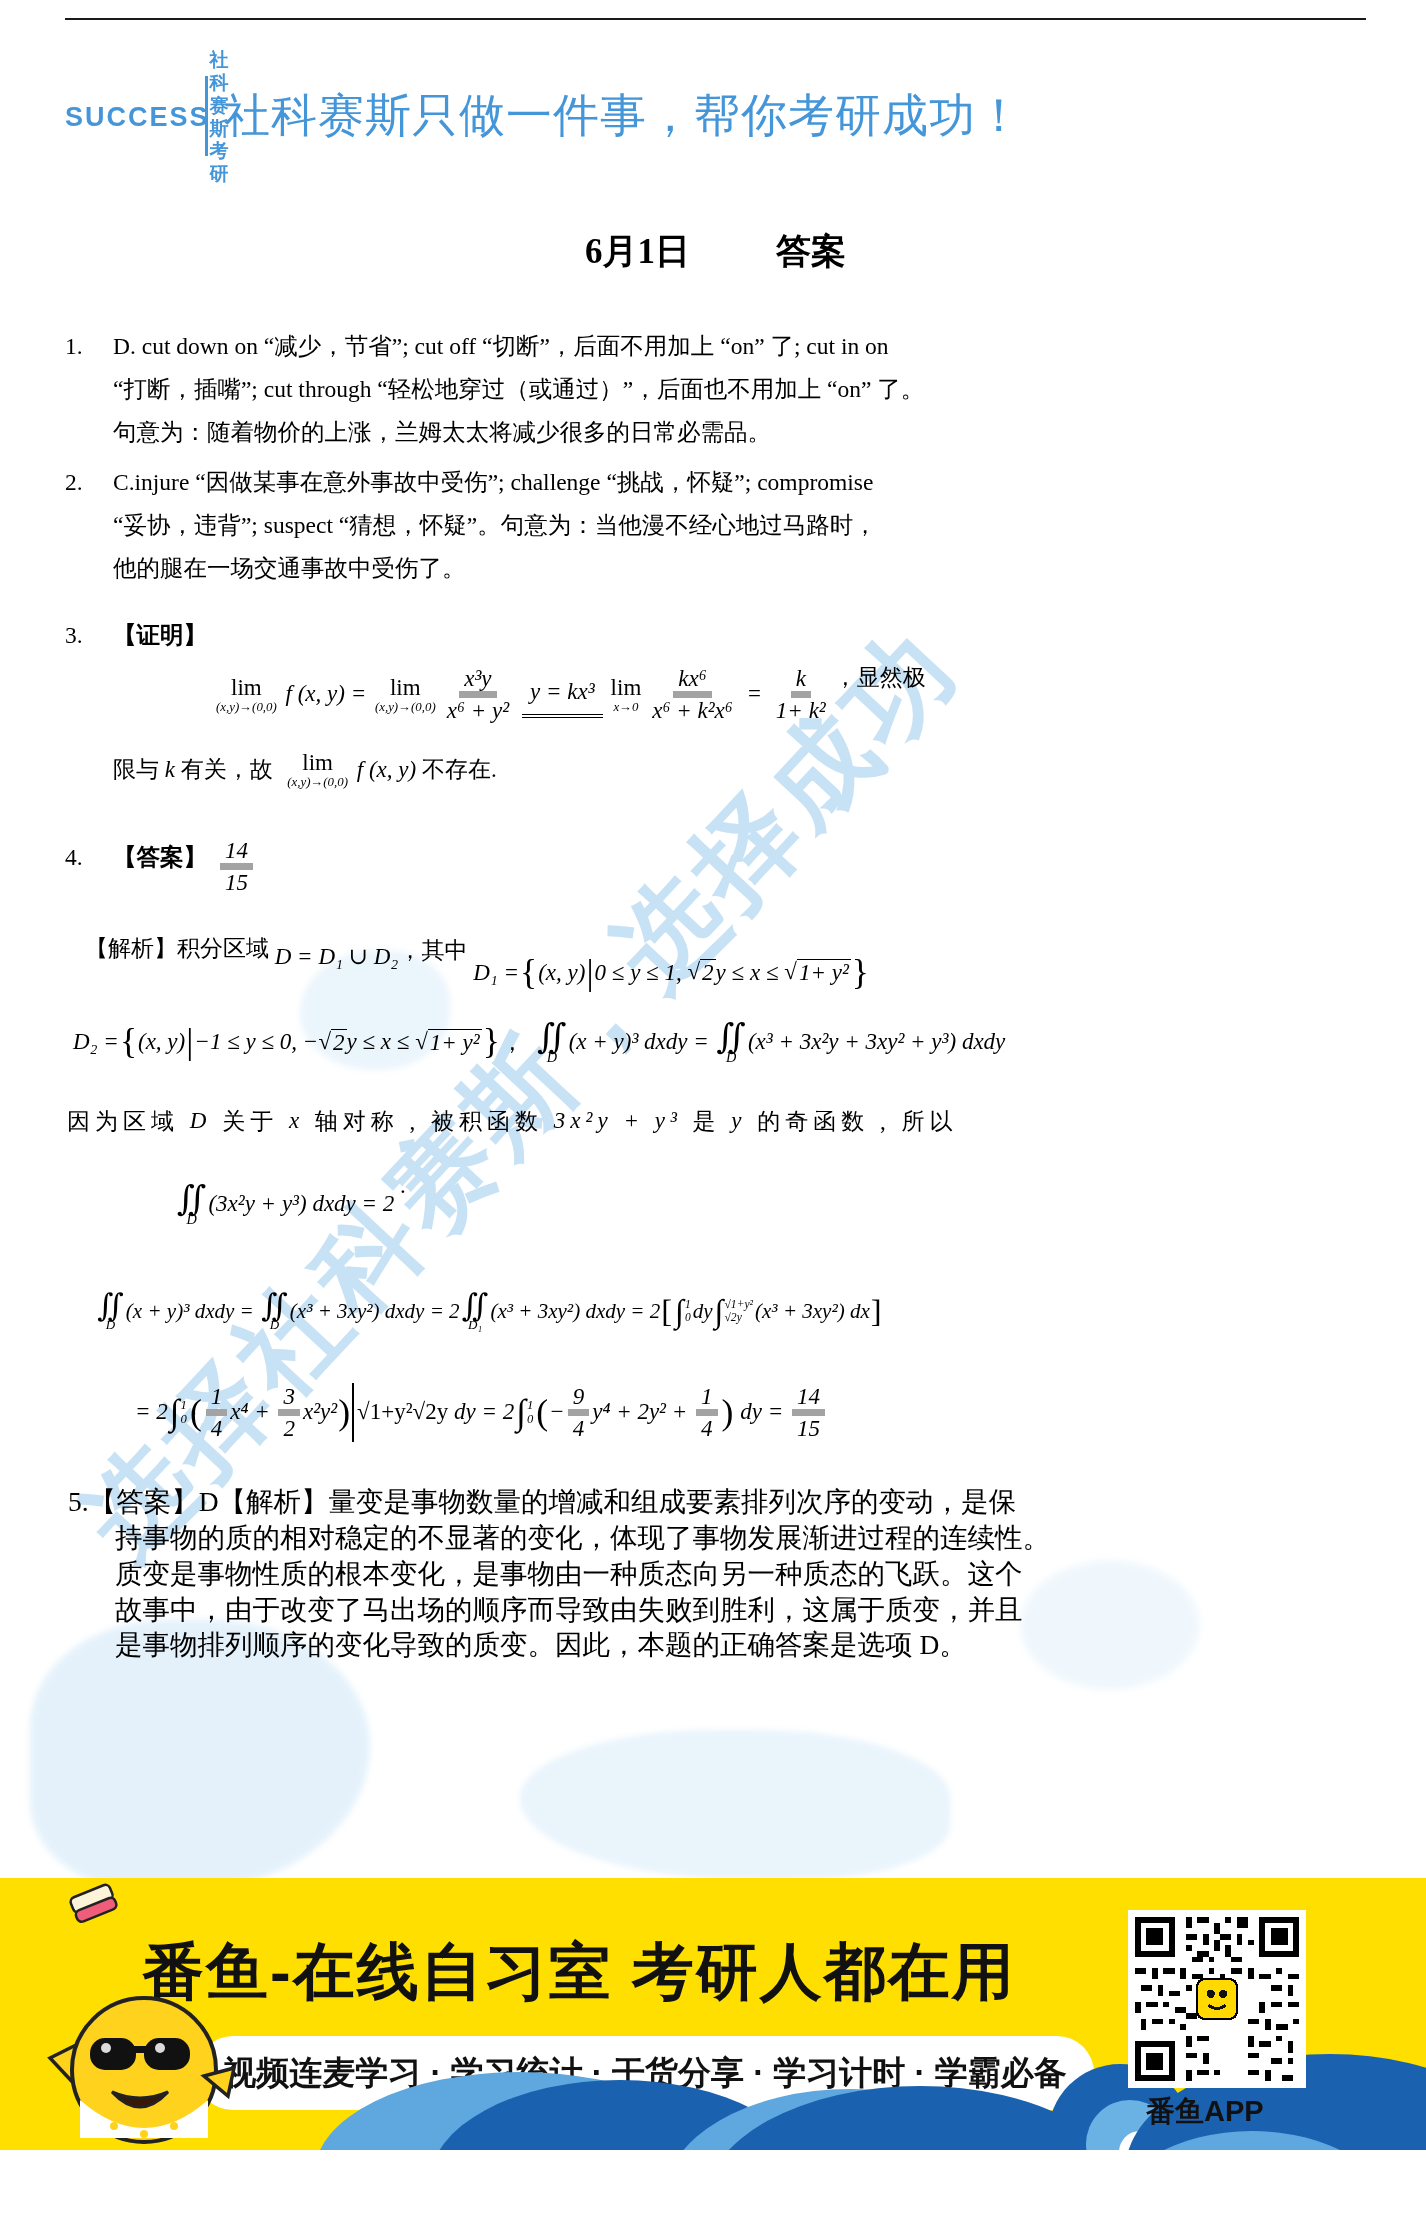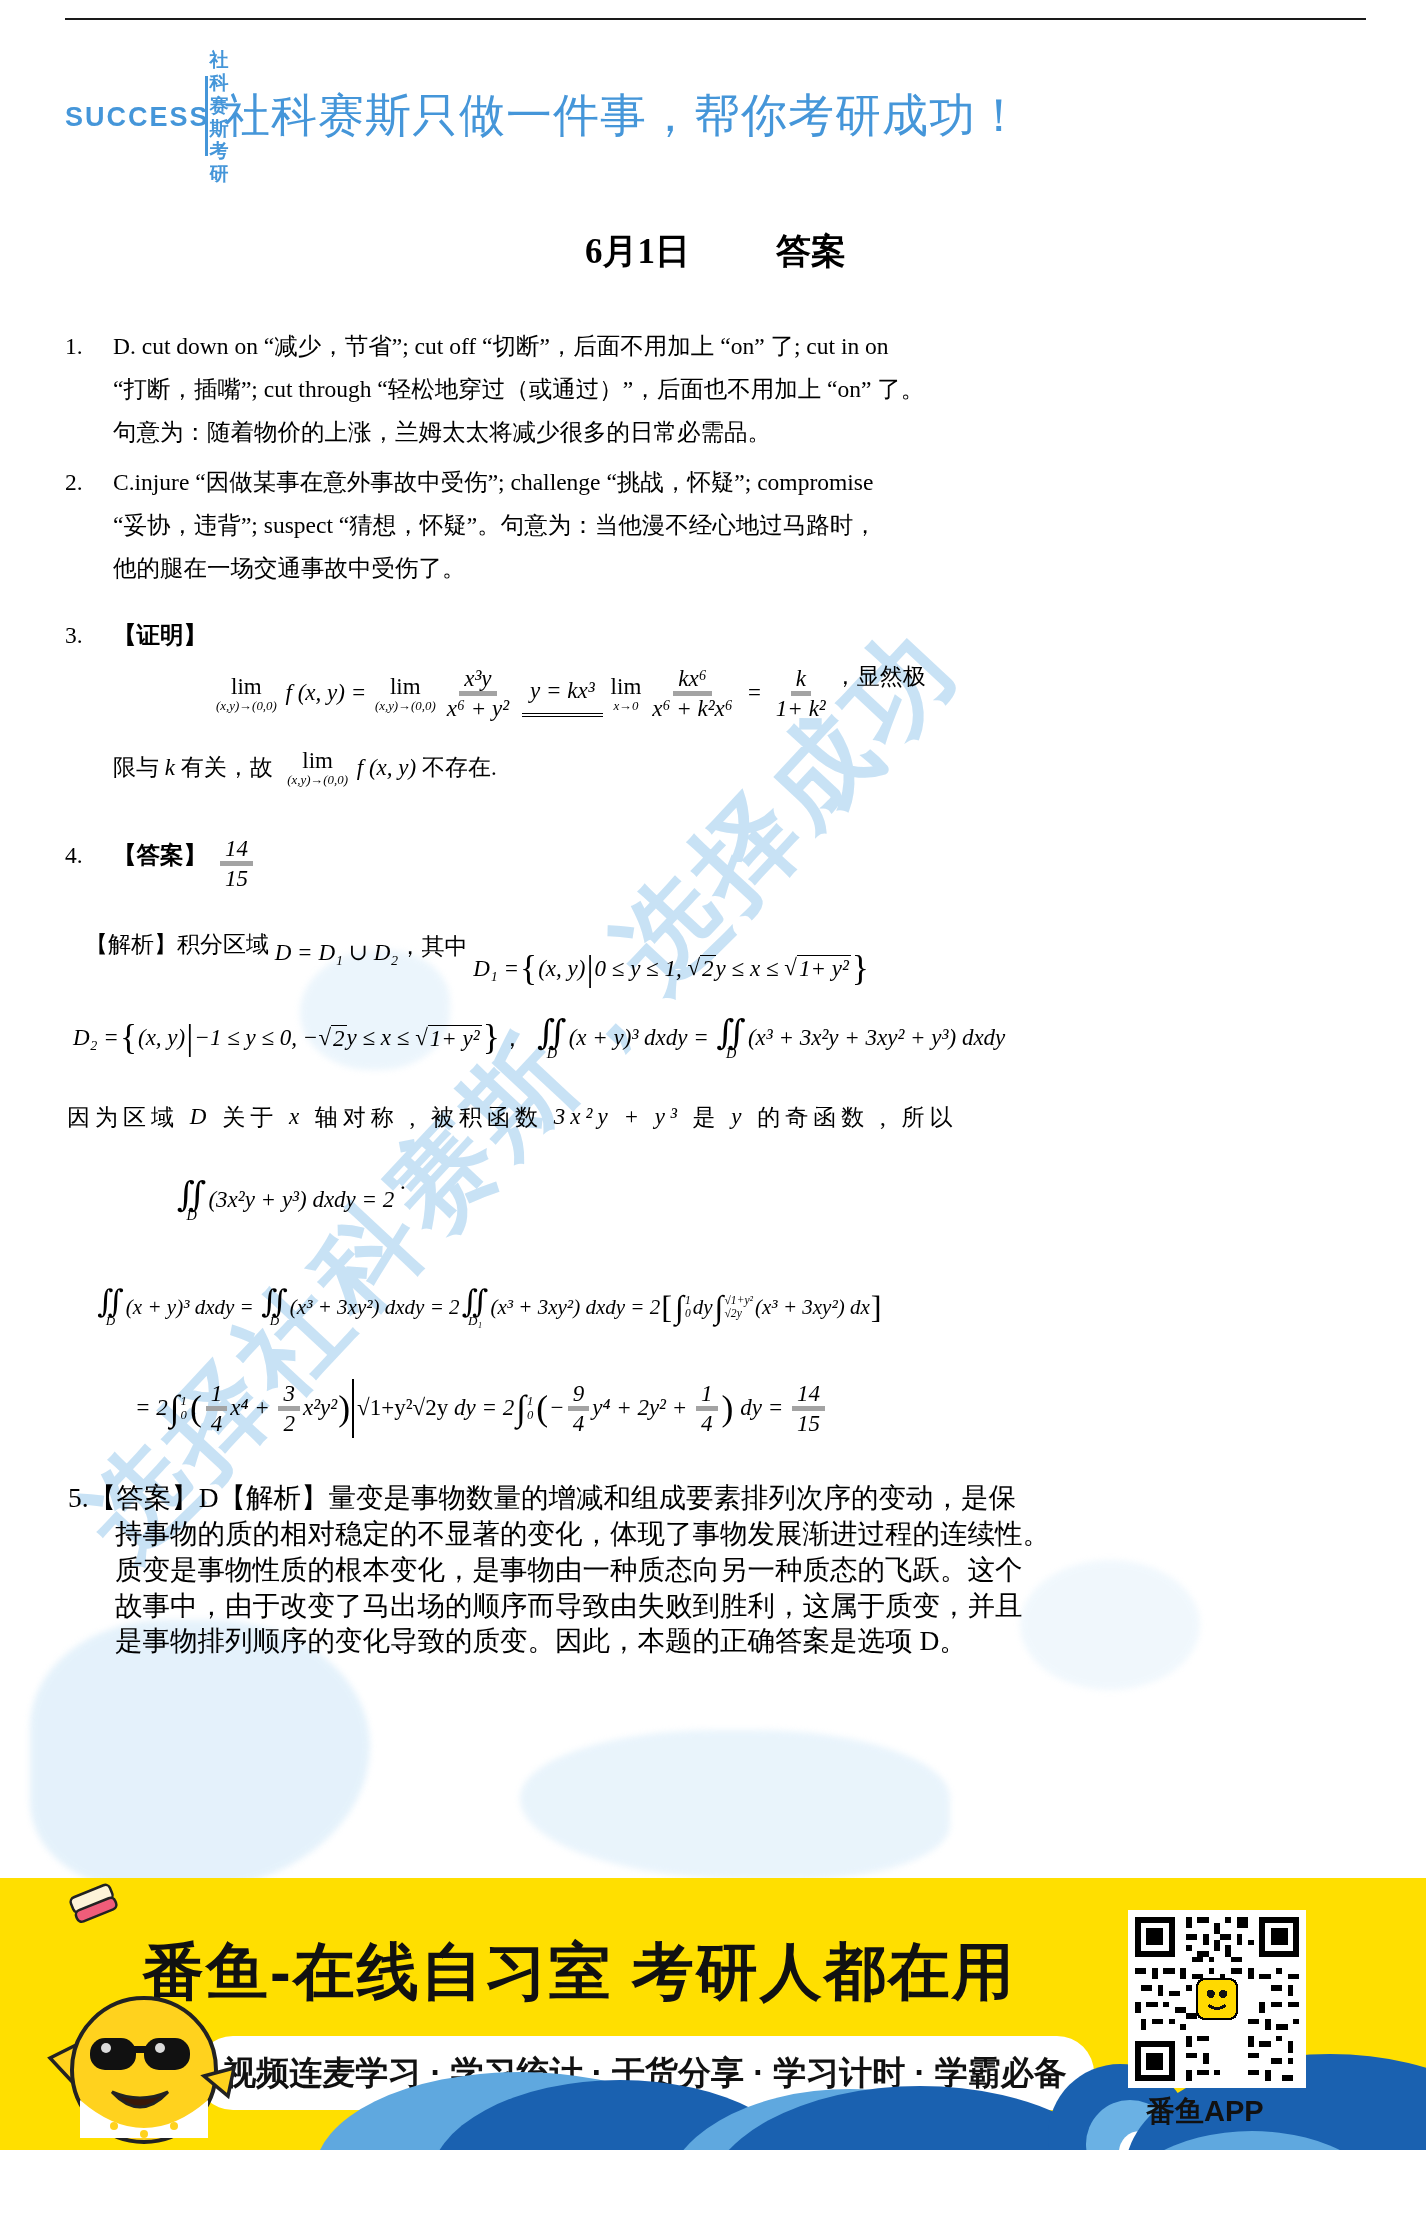--- a/index.html
+++ b/index.html
@@ -27,21 +27,21 @@
   .qno{flex:0 0 48px;}
   .qbody{flex:1;}
   .tag{font-weight:700;}
 
   
   .mline{display:flex;align-items:center;font-family:"Liberation Serif","DejaVu Serif",serif;
          font-size:23px;white-space:pre;}
   .mline .tk{white-space:pre;}
   .it{font-style:italic;}
   .frac{display:inline-flex;flex-direction:column;align-items:center;margin:0 3px;line-height:1.1;font-style:italic;}
-  .frac .fn{border-bottom:5px solid #a3a3a3;padding:0 5px;}
+  .frac .fn{border-bottom:7px solid #a3a3a3;padding:0 5px;}
   .frac .fd{padding:0 5px;}
   .lim{display:inline-flex;flex-direction:column;align-items:center;line-height:1;margin:0 3px;}
   .lim .lw{font-style:normal;font-family:Liberation Serif, serif;}
   .lim .lu{font-size:.56em;font-style:italic;margin-top:2px;}
   .iint{display:inline-flex;flex-direction:column;align-items:center;line-height:.9;margin:0 2px;}
   .iint .ii{font-size:1.5em;}
   .iint .is{font-size:.62em;font-style:italic;margin-top:-1px;}
   .int{display:inline-flex;align-items:center;margin:0 2px;}
   .int .ig{font-size:1.55em;line-height:1;}
   .int .il{display:inline-flex;flex-direction:column;font-size:.55em;line-height:1.15;margin-left:1px;font-style:italic;}

